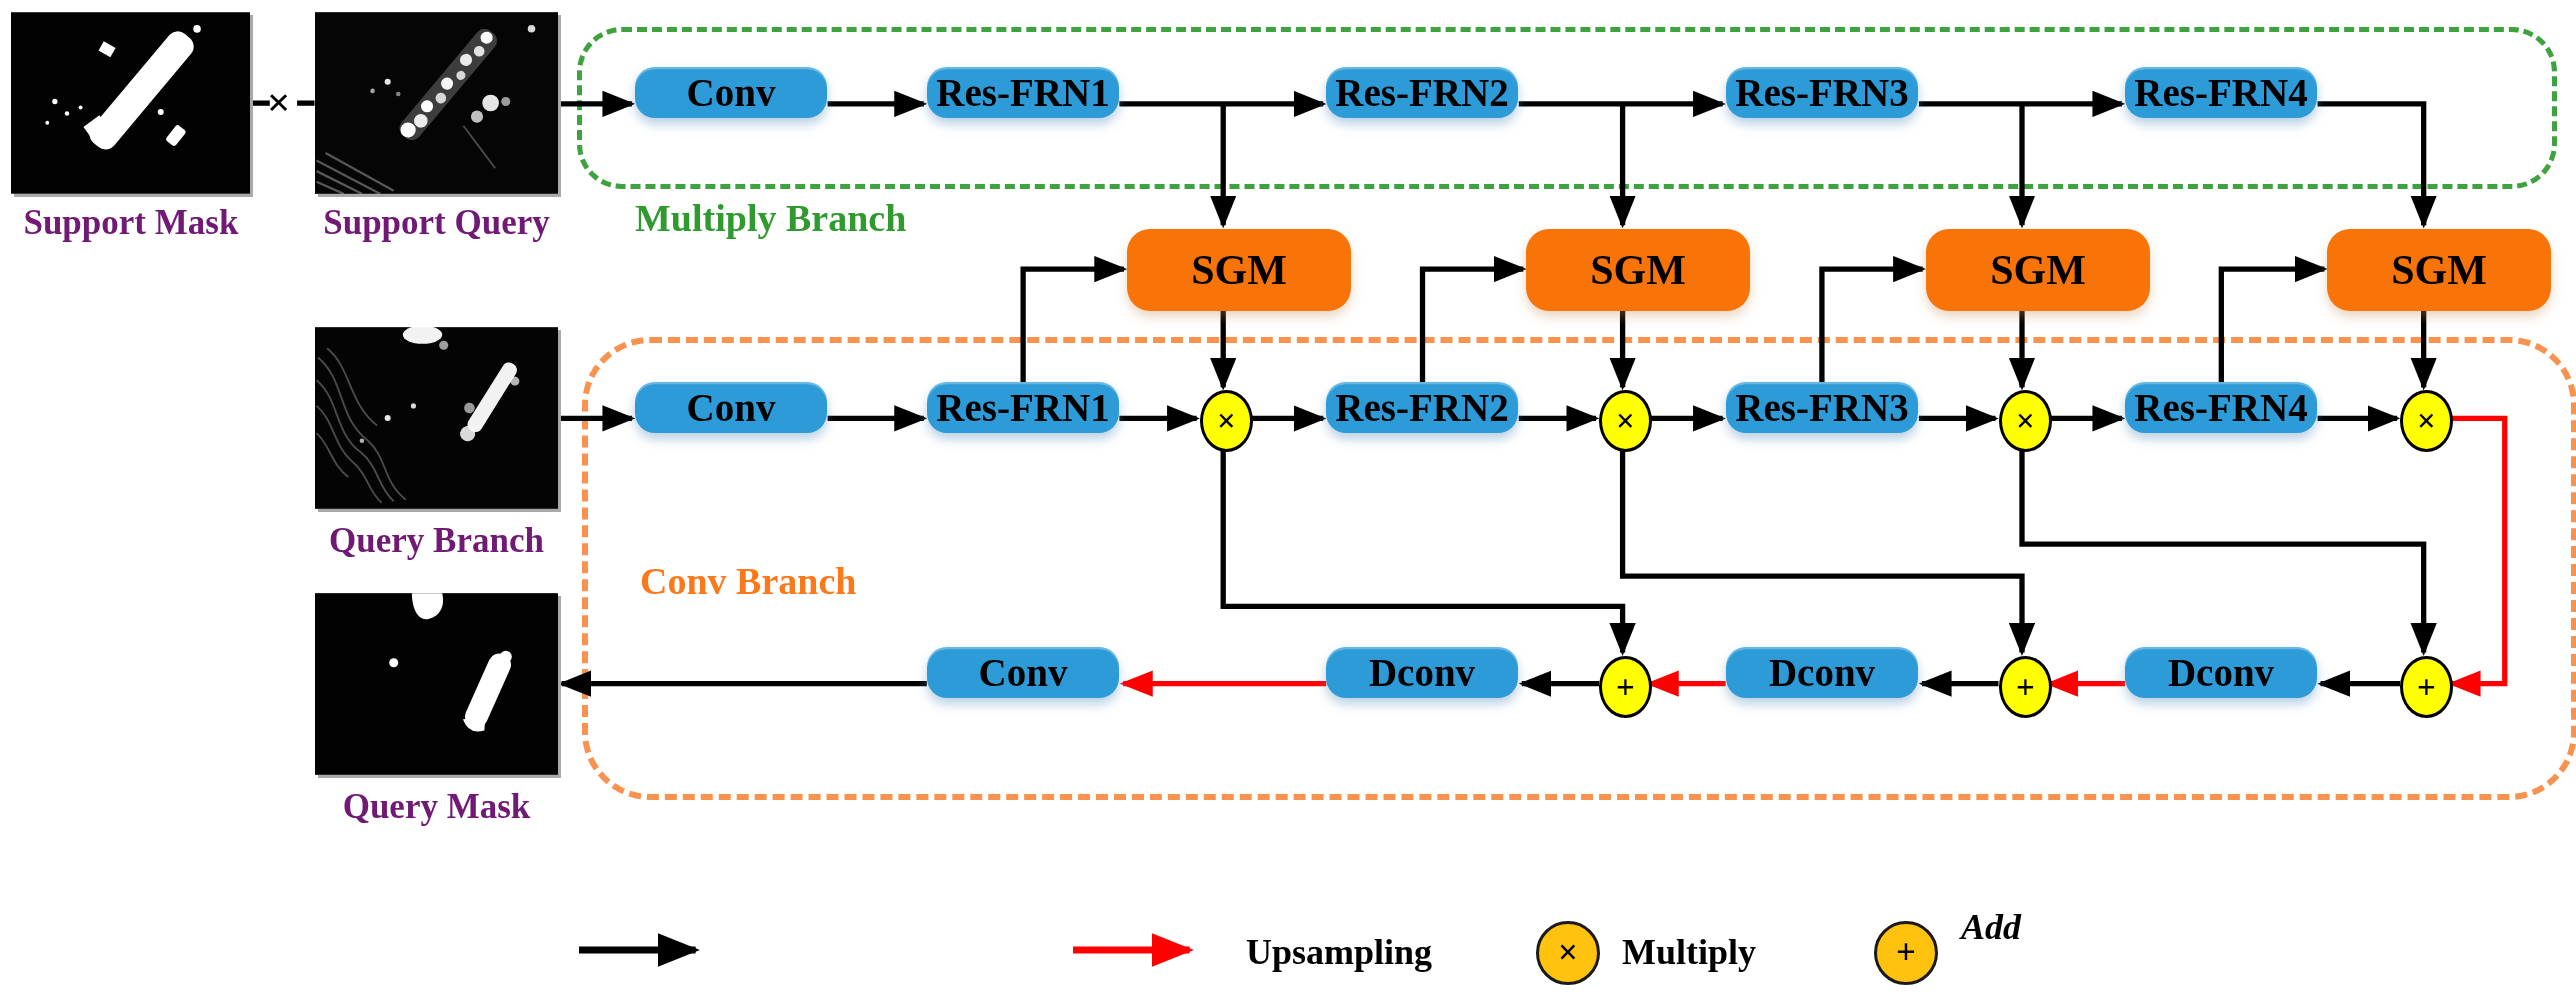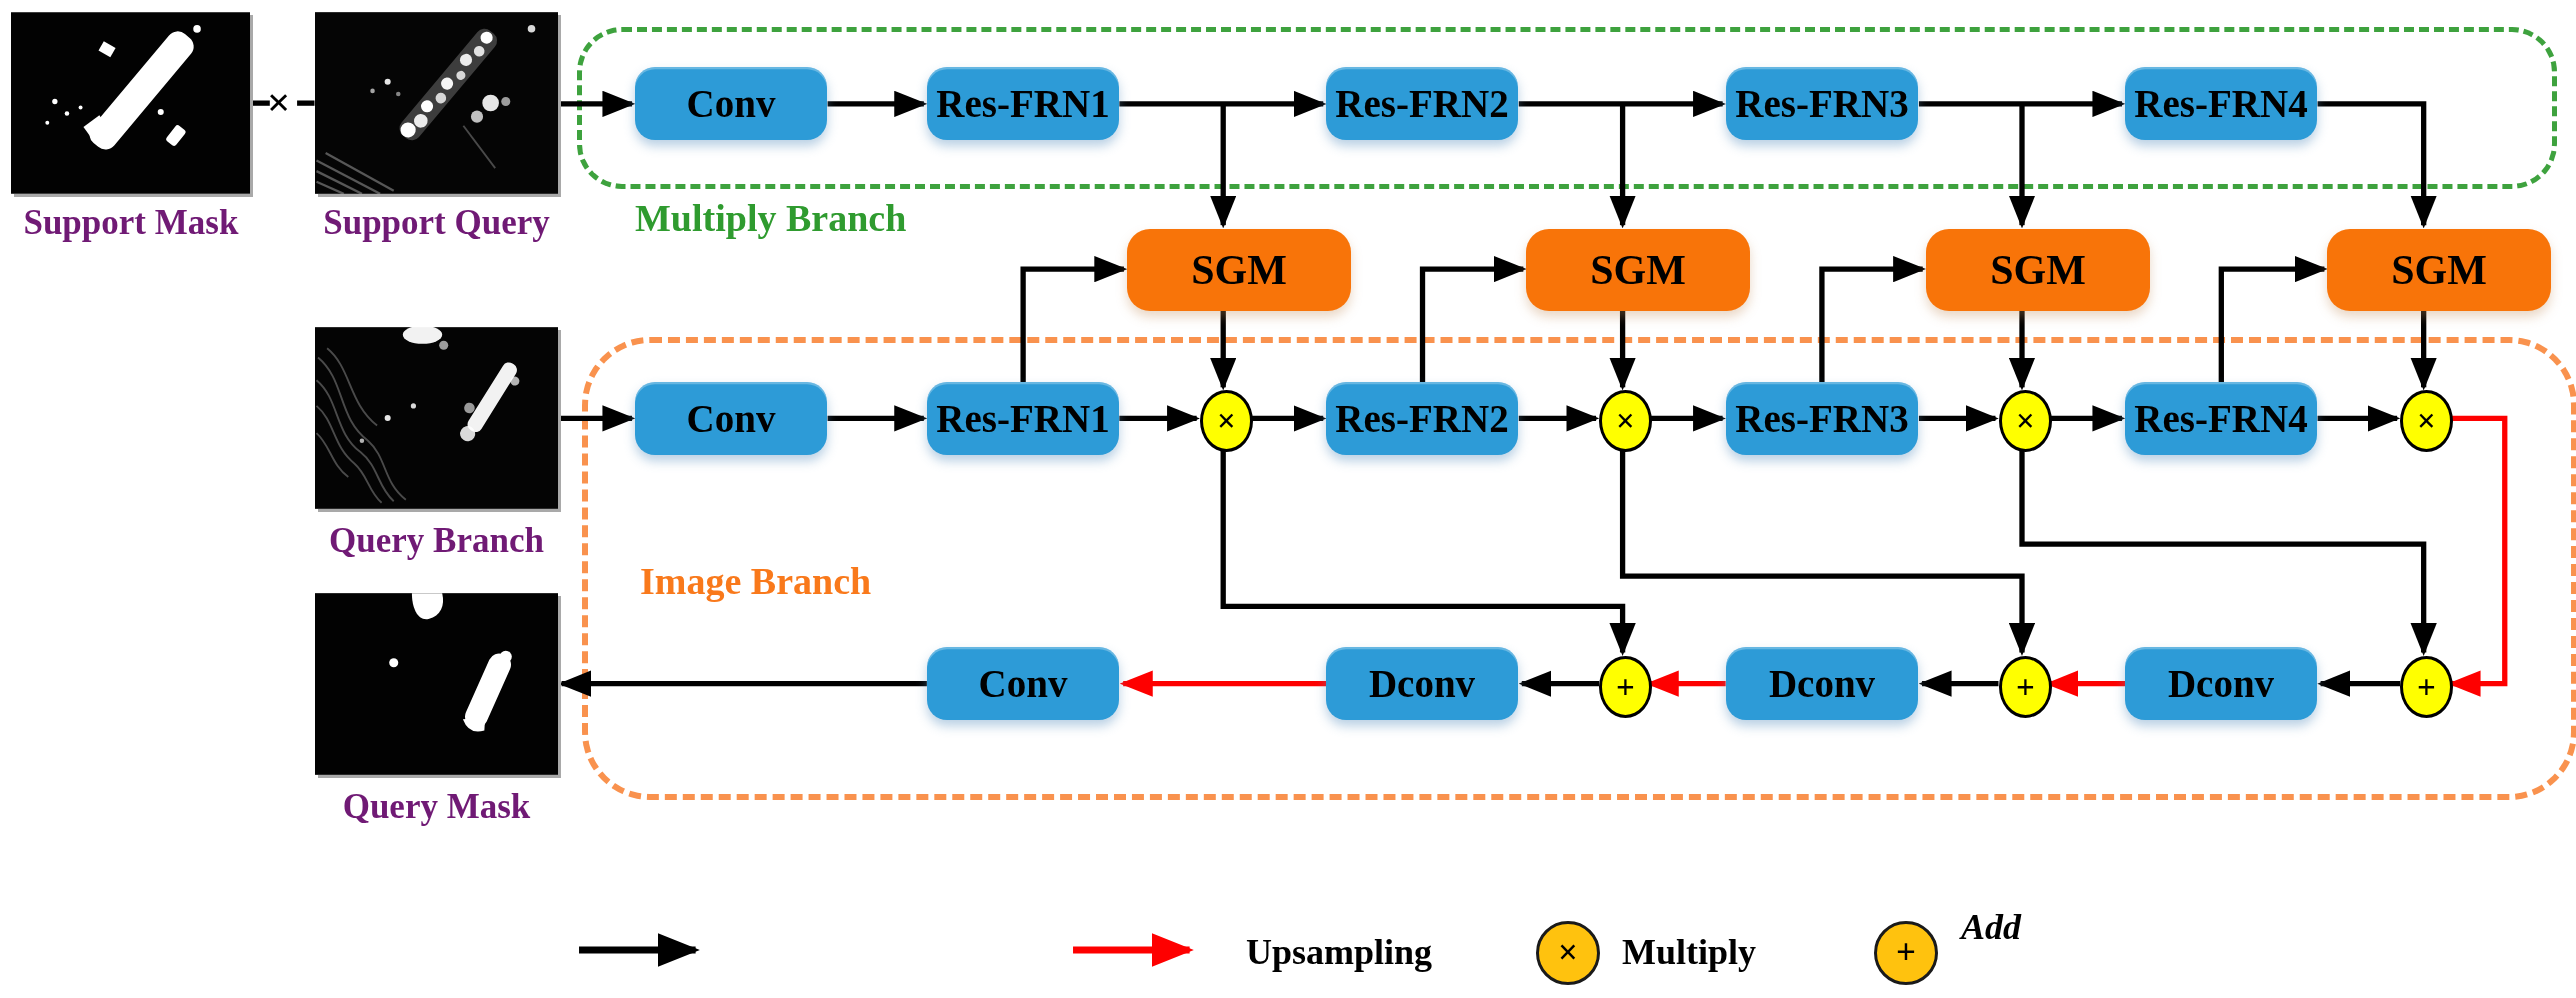--- a/index.html
+++ b/index.html
@@ -1,21 +1,21 @@
 <!DOCTYPE html>
 <html style="font-size:12px"><head>
 <meta charset="utf-8">
 <style>
   html,body{margin:0;padding:0;background:#ffffff;}
   .canvas{position:relative;width:2576px;height:999px;background:#ffffff;overflow:hidden;
           font-family:"Liberation Serif","DejaVu Serif",serif;}
   #wires{position:absolute;left:0;top:0;width:2576px;height:999px;z-index:1;}
   .node{position:absolute;z-index:3;display:flex;align-items:center;justify-content:center;
         font-weight:bold;color:#000;}
-  .blue{width:192px;height:73px;background:#2D9BD7;border-radius:20px;font-size:39px;
+  .blue{width:192px;height:51px;background:#2D9BD7;border-radius:20px;font-size:39px;
         box-shadow:0 6px 10.6px rgba(100,150,195,.45), inset 0 2.3px 0 rgba(255,255,255,.28);}
   .sgm{width:224px;height:82px;background:#F87409;border-radius:23px;font-size:42px;
        box-shadow:0 6px 10.6px rgba(195,140,90,.35);}
   .op{width:47px;height:56px;background:#FFFF00;border:3px solid #000;border-radius:50%;
       font-size:33px;line-height:1;z-index:4;}
   .dashbox{position:absolute;z-index:0;border-radius:45px;}
   .greenbox{border:5.3px dashed #3EA23E;}
   .orangebox{border:6px dashed #F9924E;}
   .imgbox{position:absolute;z-index:2;box-shadow:3px 3px 0 #a9a9a9;}
   .imgbox svg{display:block;}
@@ -176,21 +176,21 @@
         <path d="M212,176 q16,16 32,2 l-6,-16 Z" fill="#fff"></path>
       </g>
       <circle cx="252" cy="84" r="8" fill="#fff"></circle>
     </svg>
   </div>
   <div class="caption" style="left:315px;top:787px;width:243px;">Query Mask</div>
 
   <div class="xsym" style="left:267px;top:82px;">×</div>
 
   <div class="branchlabel green-t" style="left:635px;top:196px;">Multiply Branch</div>
-  <div class="branchlabel orange-t" style="left:640px;top:559px;">Image Branch</div>
+  <div class="branchlabel orange-t" style="left:640px;top:559px;">Conv Branch</div>
 
   <div class="node blue" style="left:635px;top:67px;">Conv</div>
   <div class="node blue" style="left:927px;top:67px;">Res-FRN1</div>
   <div class="node blue" style="left:1326px;top:67px;">Res-FRN2</div>
   <div class="node blue" style="left:1726px;top:67px;">Res-FRN3</div>
   <div class="node blue" style="left:2125px;top:67px;">Res-FRN4</div>
 
   <div class="node sgm" style="left:1127px;top:229px;">SGM</div>
   <div class="node sgm" style="left:1526px;top:229px;">SGM</div>
   <div class="node sgm" style="left:1926px;top:229px;">SGM</div>

